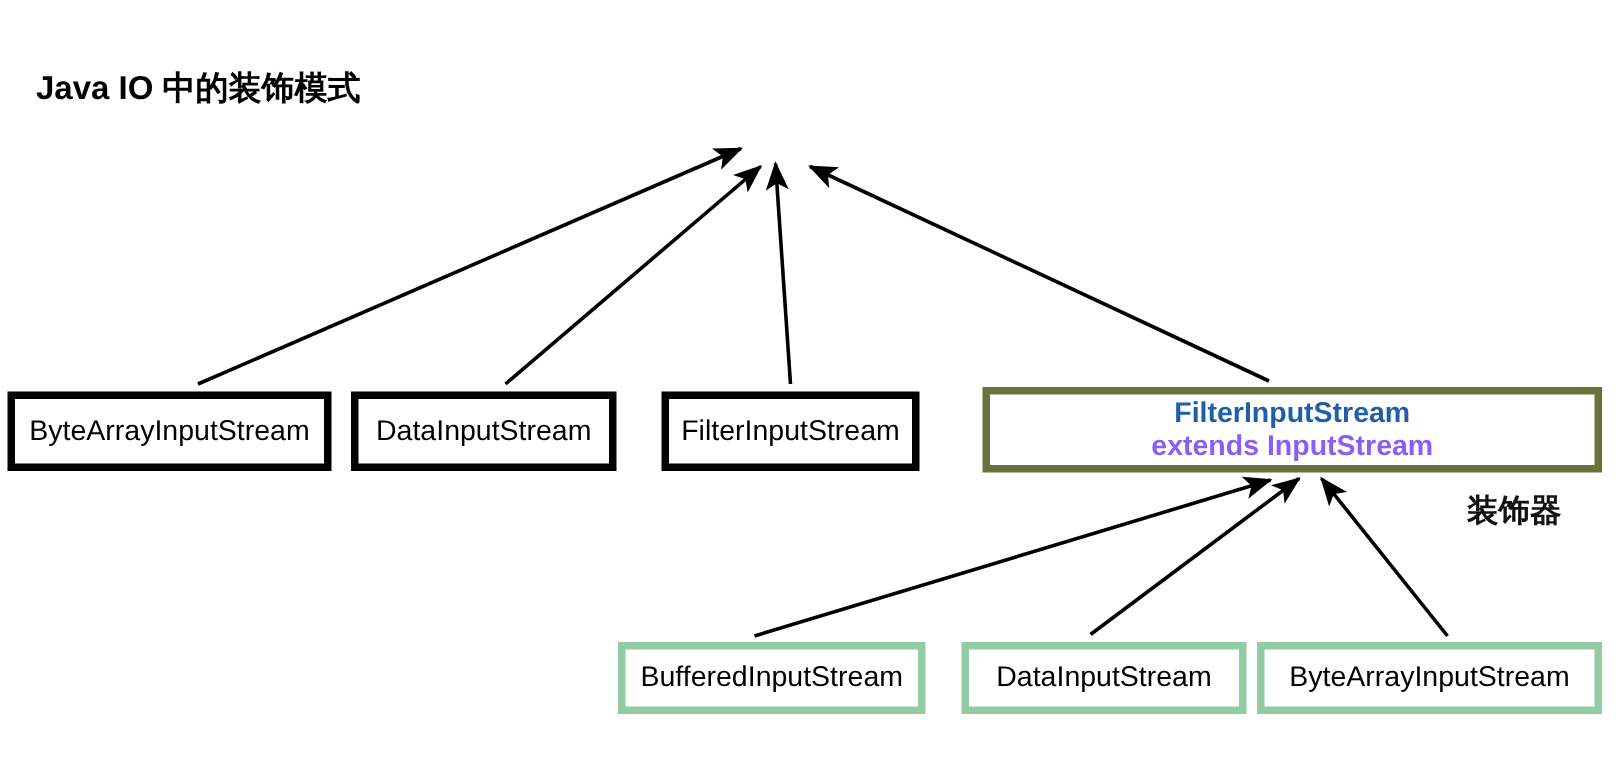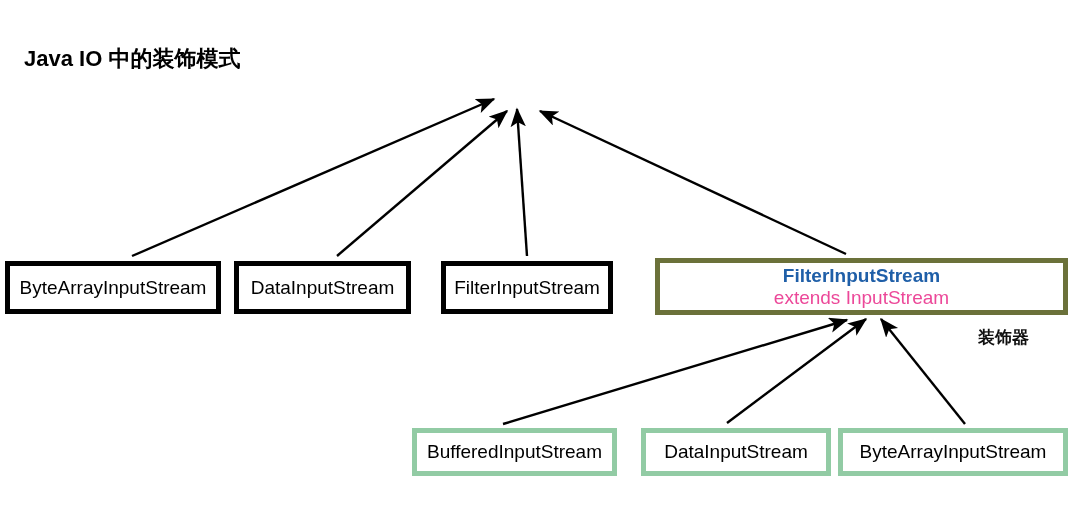--- a/index.html
+++ b/index.html
@@ -65,22 +65,22 @@
     height: 57px;
     border: 5px solid #6b713a;
     font-size: 19px;
     flex-direction: column;
   }
   #node-filter .kw {
     color: #1f5fa8;
     font-weight: bold;
   }
   #node-filter .rest {
-    color: #ec4899;
-    font-weight: normal;
+    color: #8b5cf6;
+    font-weight: bold;
   }
   
   .node-dec {
     border: 5px solid #92cba4;
     font-size: 19px;
     height: 48px;
     top: 428px;
   }
   #node-buffered   { left: 412px; width: 205px; }
   #node-data       { left: 641px; width: 190px; }
@@ -92,21 +92,21 @@
     top: 44px;
     font-size: 22px;
     font-weight: bold;
     color: #000000;
     white-space: nowrap;
   }
   #decorator-label {
     position: absolute;
     left: 978px;
     top: 326px;
-    font-size: 17px;
+    font-size: 21px;
     font-weight: bold;
     color: #111111;
     white-space: nowrap;
   }
 </style>
 </head>
 <body>
 
 <div id="canvas">
 

